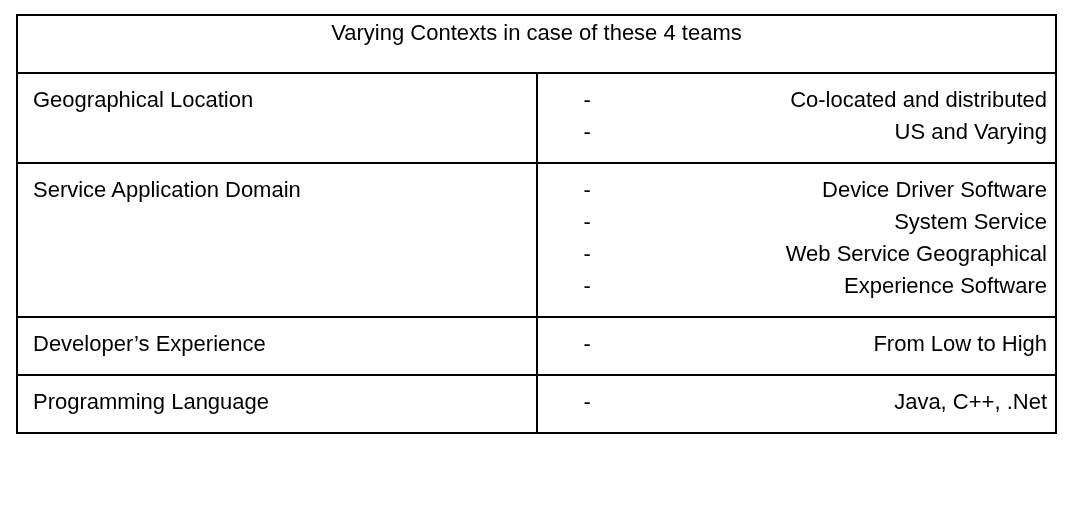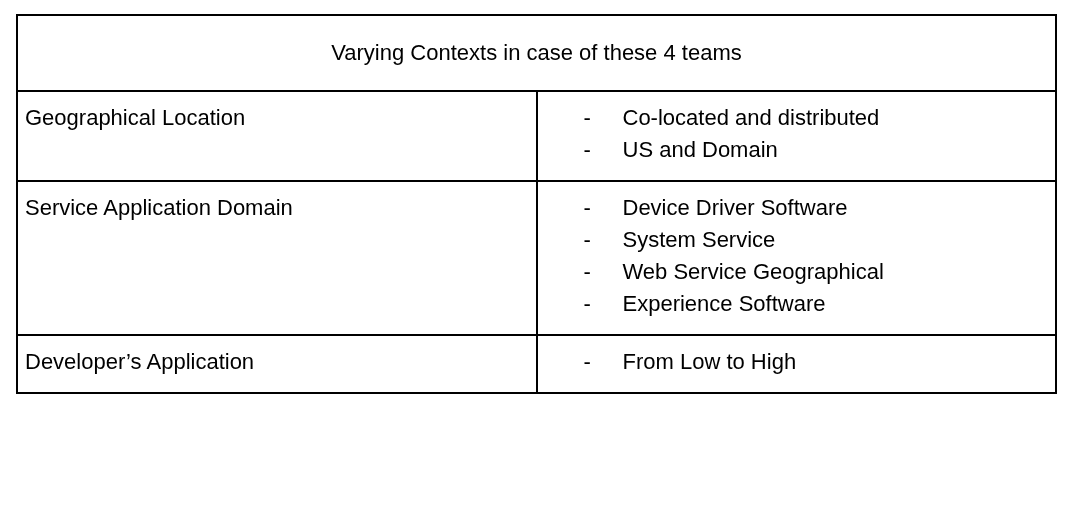--- a/index.html
+++ b/index.html
@@ -39,42 +39,43 @@
   table.contexts th,
   table.contexts td {
     border: 2px solid var(--border-color);
     vertical-align: top;
     font-weight: 400;
   }
   th.title-cell {
     height: 58px;
     text-align: center;
     vertical-align: middle;
-    padding: 21px 8px;
+    padding: 1px 8px;
   }
   td.label-cell {
     width: 50%;
-    padding: 10px 8px 14px 7px;
+    padding: 10px 8px 14px 15px;
   }
   td.items-cell {
     width: 50%;
     padding: 10px 8px 14px 0;
   }
   tr.data-row-geographical-location td,
   tr.data-row-geographical-location th { height: 90px; }
   .bullet-line {
     display: flex;
     align-items: baseline;
   }
   .dash {
     flex: 0 0 85px;
     padding-left: 46px;
   }
   .item-text {
     flex: 1 1 auto;
+    text-align: right;
   }
 </style>
 </head>
 <body>
 
 <div class="page">
   <div class="table-wrap">
     <table class="contexts">
       <thead>
         <tr>
@@ -87,21 +88,21 @@
       <span class="label-text">Geographical Location</span>
     </td>
     <td class="items-cell">
   <div class="bullet-line">
     <span class="dash">-</span>
     <span class="item-text">Co-located and distributed</span>
   </div>
 
   <div class="bullet-line">
     <span class="dash">-</span>
-    <span class="item-text">US and Domain</span>
+    <span class="item-text">US and Varying</span>
   </div>
 </td>
   </tr>
 
   <tr class="data-row data-row-software-application-domain">
     <td class="label-cell">
       <span class="label-text">Service Application Domain</span>
     </td>
     <td class="items-cell">
   <div class="bullet-line">
@@ -121,27 +122,38 @@
 
   <div class="bullet-line">
     <span class="dash">-</span>
     <span class="item-text">Experience Software</span>
   </div>
 </td>
   </tr>
 
   <tr class="data-row data-row-developer-s-experience">
     <td class="label-cell">
-      <span class="label-text">Developer’s Application</span>
+      <span class="label-text">Developer’s Experience</span>
     </td>
     <td class="items-cell">
   <div class="bullet-line">
     <span class="dash">-</span>
     <span class="item-text">From Low to High</span>
   </div>
 </td>
   </tr>
 
+  <tr class="data-row data-row-programming-language">
+    <td class="label-cell">
+      <span class="label-text">Programming Language</span>
+    </td>
+    <td class="items-cell">
+  <div class="bullet-line">
+    <span class="dash">-</span>
+    <span class="item-text">Java, C++, .Net</span>
+  </div>
+</td>
+  </tr>
 
 </tbody>
     </table>
   </div>
 </div>
 
 </body></html>

